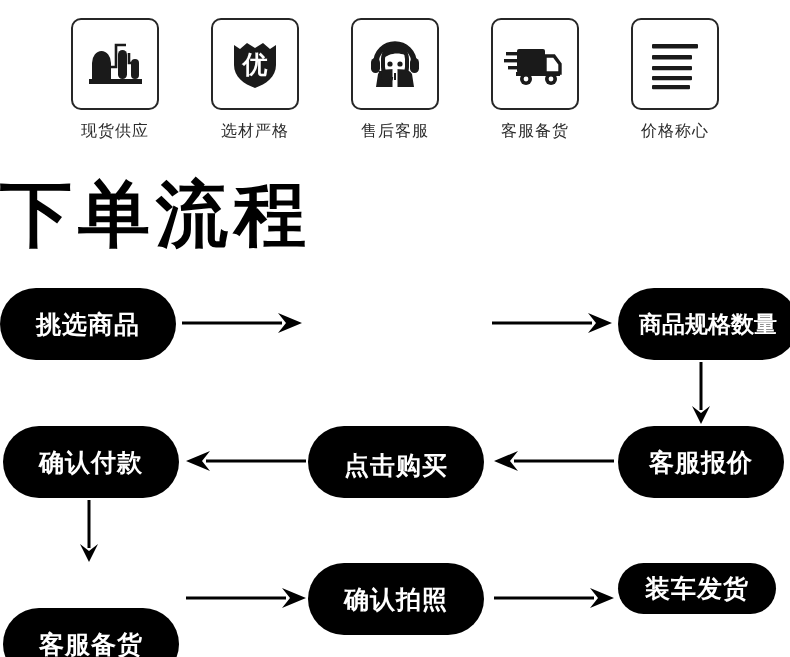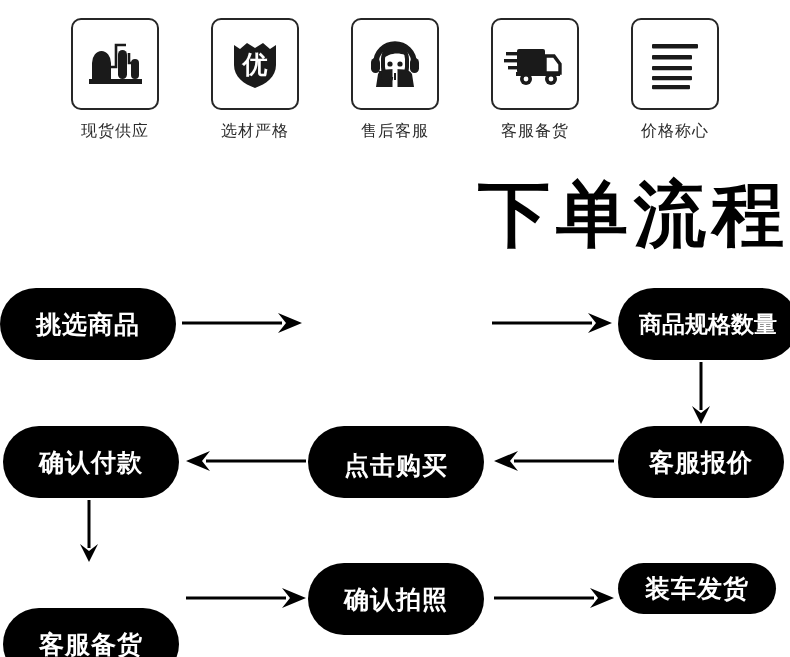--- a/index.html
+++ b/index.html
@@ -54,21 +54,21 @@
     white-space: nowrap;
     font-family: "DejaVu Sans", "Liberation Sans", sans-serif;
   }
 
   
   #section-title {
     position: absolute;
     top: 168px;
     left: 0;
     width: 790px;
-    text-align: right;
+    text-align: left;
     font-size: 72px;
     font-weight: bold;
     letter-spacing: 6px;
     color: #000000;
     line-height: 92px;
     font-family: "DejaVu Sans", "Liberation Sans", sans-serif;
   }
 
   
   #flow-chart {

